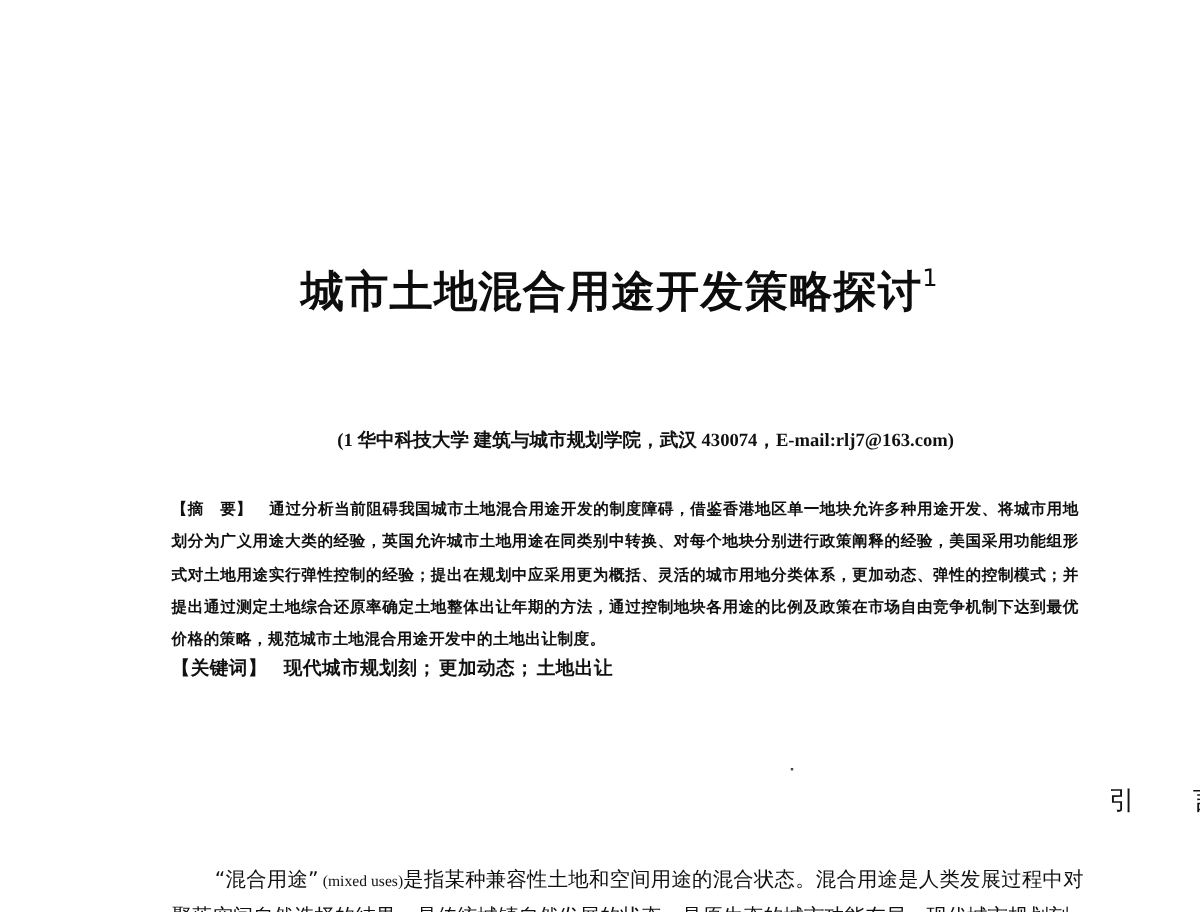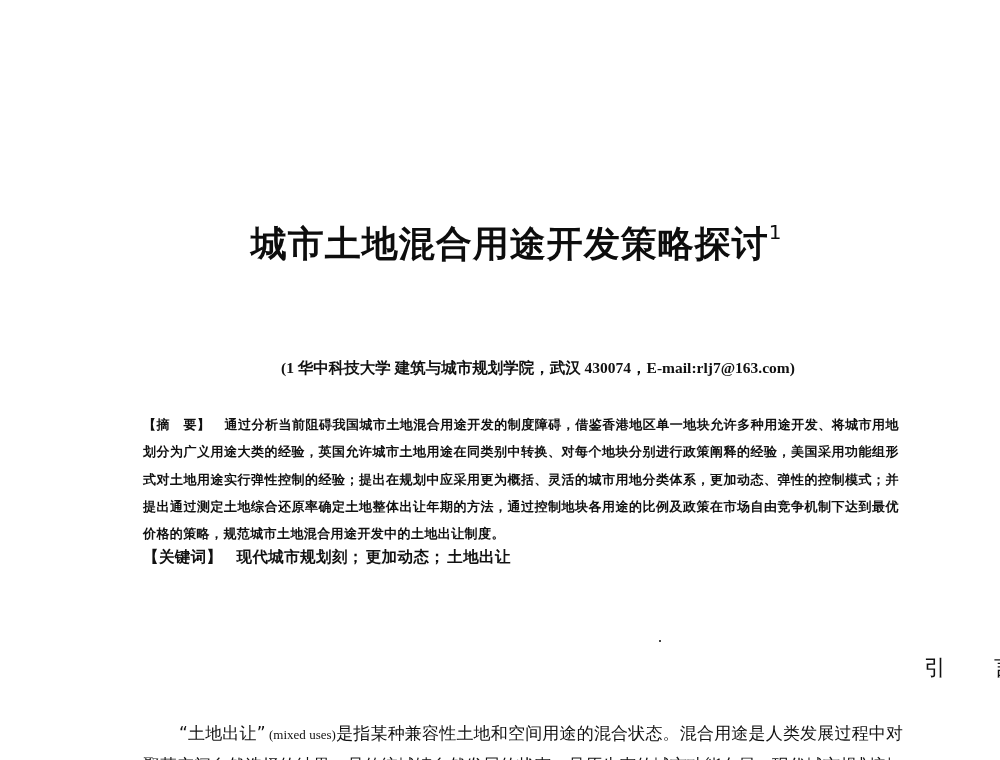--- a/index.html
+++ b/index.html
@@ -143,15 +143,15 @@
   <div class="abstract"><span class="abs-label">【摘　要】</span><span>通过分析当前阻碍我国城市土地混合用途开发的制度障碍，借鉴香港地区单一地块允许多种用途开发、将城市用地划分为广义用途大类的经验，英国允许城市土地用途在同类别中转换、对每个地块分别进行政策阐释的经验，美国采用功能组形式对土地用途实行弹性控制的经验；提出在规划中应采用更为概括、灵活的城市用地分类体系，更加动态、弹性的控制模式；并提出通过测定土地综合还原率确定土地整体出让年期的方法，通过控制地块各用途的比例及政策在市场自由竞争机制下达到最优价格的策略，规范城市土地混合用途开发中的土地出让制度。</span></div>
 
   <div class="keywords">
     <span class="kw-label">【关键词】</span><span>现代城市规划刻</span><span class="kw-sep">；</span><span>更加动态</span><span class="kw-sep">；</span><span>土地出让</span>
   </div>
 
   <div class="speck"></div>
 
   <div class="section-heading"><span>引</span><span class="gap"></span><span>言</span></div>
 
-  <div class="body-text"><span>“土地出让”</span><span class="latin"> (mixed uses)</span><span>是指某种兼容性土地和空间用途的混合状态。混合用途是人类发展过程中对聚落空间自然选择的结果，是传统城镇自然发展的状态，是原生态的城市功能布局。现代城市规划刻</span></div>
+  <div class="body-text"><span>“混合用途”</span><span class="latin"> (mixed uses)</span><span>是指某种兼容性土地和空间用途的混合状态。混合用途是人类发展过程中对聚落空间自然选择的结果，是传统城镇自然发展的状态，是原生态的城市功能布局。现代城市规划刻</span></div>
 
 </div>
 
 </body></html>

